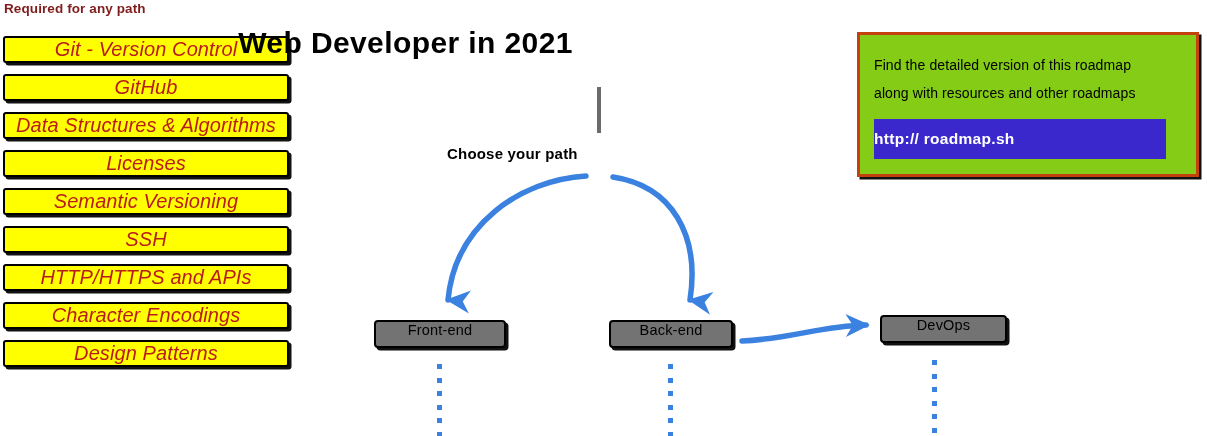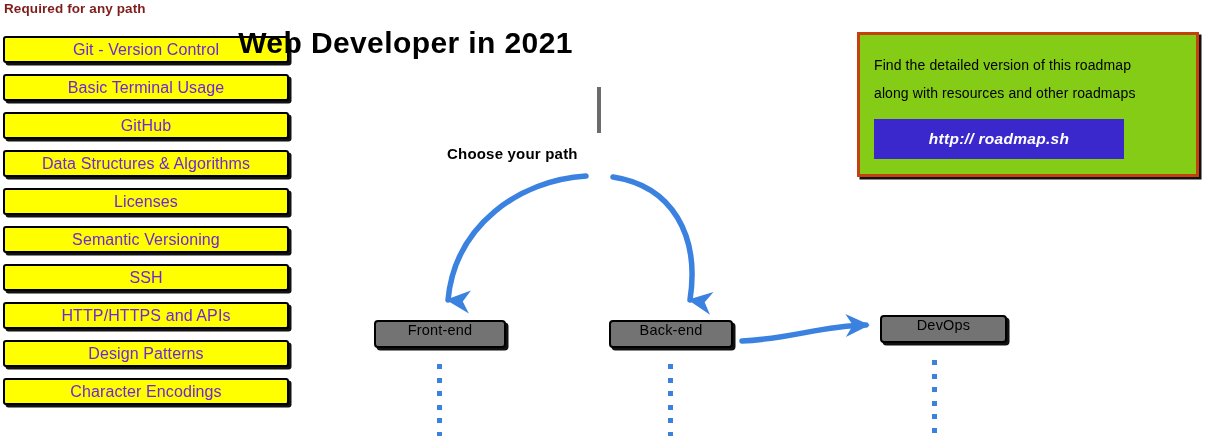--- a/index.html
+++ b/index.html
@@ -44,24 +44,25 @@
     margin-bottom: 11px;
     background: #ffff00;
     border: 2.5px solid #000000;
     border-radius: 3px;
     box-shadow: 2.5px 2.5px 0 0 #111111;
     display: flex;
     align-items: center;
     justify-content: center;
   }
   .req-item span {
-    font-size: 16px;
-    color: #6d28d9;
+    font-size: 20px;
+    color: #b91c1c;
     letter-spacing: 0.1px;
     white-space: nowrap;
+    font-style: italic;
   }
 
   
   #main-title {
     position: absolute;
     left: 0;
     top: 26px;
     width: 1207px;
     text-align: center;
     pointer-events: none;
@@ -160,73 +161,68 @@
     font-size: 14px;
     line-height: 28px;
     color: #000000;
     letter-spacing: 0.1px;
   }
   #info-text .line2 { display: block; }
   #roadmap-button {
     position: absolute;
     left: 14px;
     top: 84px;
-    width: 250px;
+    width: 292px;
     height: 40px;
     background: #3b28cc;
     display: flex;
     align-items: center;
-    justify-content: center;
     cursor: pointer;
-    font-style: italic;
   }
   #roadmap-button span {
     font-size: 15.5px;
     font-weight: bold;
     color: #ffffff;
     letter-spacing: 0.3px;
   }
 </style>
 </head>
 <body>
 
 <div id="root">
 
   <div id="required-header">Required for any path</div>
 
   <div id="required-list">
     <div class="req-item">
       <span>Git - Version Control</span>
     </div>
     <div class="req-item">
-      <span>Basic Terminal Usage</span>
-    </div>
-    <div class="req-item">
       <span>GitHub</span>
     </div>
     <div class="req-item">
       <span>Data Structures &amp; Algorithms</span>
     </div>
     <div class="req-item">
       <span>Licenses</span>
     </div>
     <div class="req-item">
       <span>Semantic Versioning</span>
     </div>
     <div class="req-item">
       <span>SSH</span>
     </div>
     <div class="req-item">
       <span>HTTP/HTTPS and APIs</span>
     </div>
     <div class="req-item">
+      <span>Character Encodings</span>
+    </div>
+    <div class="req-item">
       <span>Design Patterns</span>
-    </div>
-    <div class="req-item">
-      <span>Character Encodings</span>
     </div>
   </div>
 
   <div id="main-title">
     <span class="title-inner">Web Developer in 2021</span>
   </div>
 
   <div id="title-stem"></div>
 
   <div id="choose-path-label">Choose your path</div>

